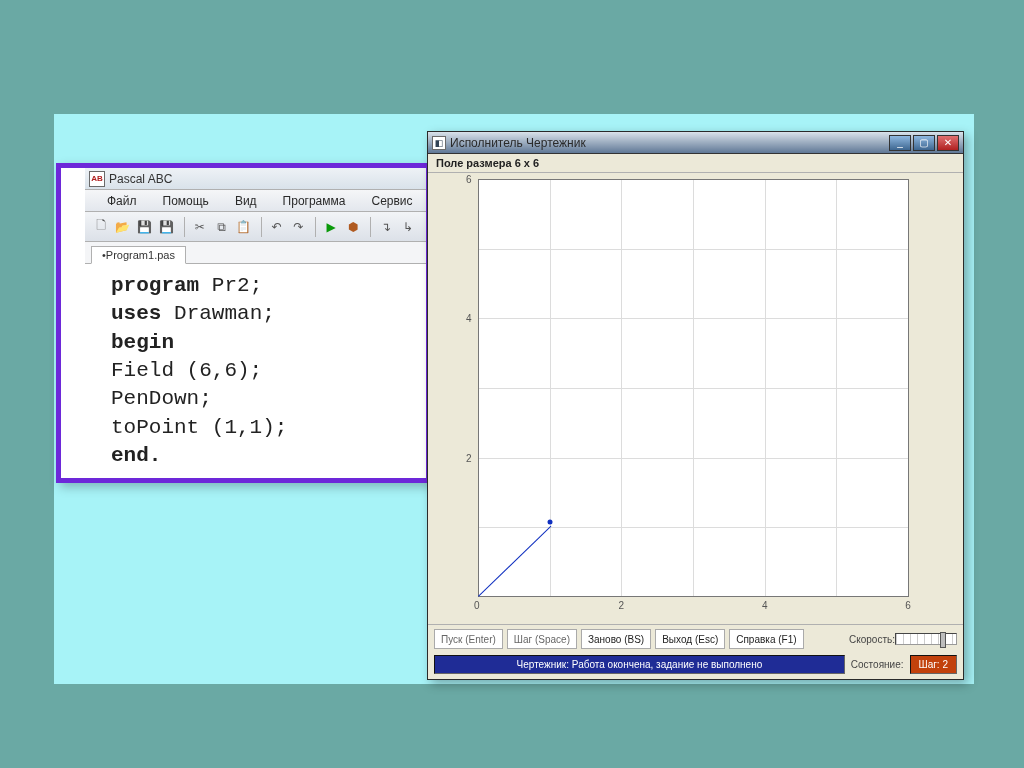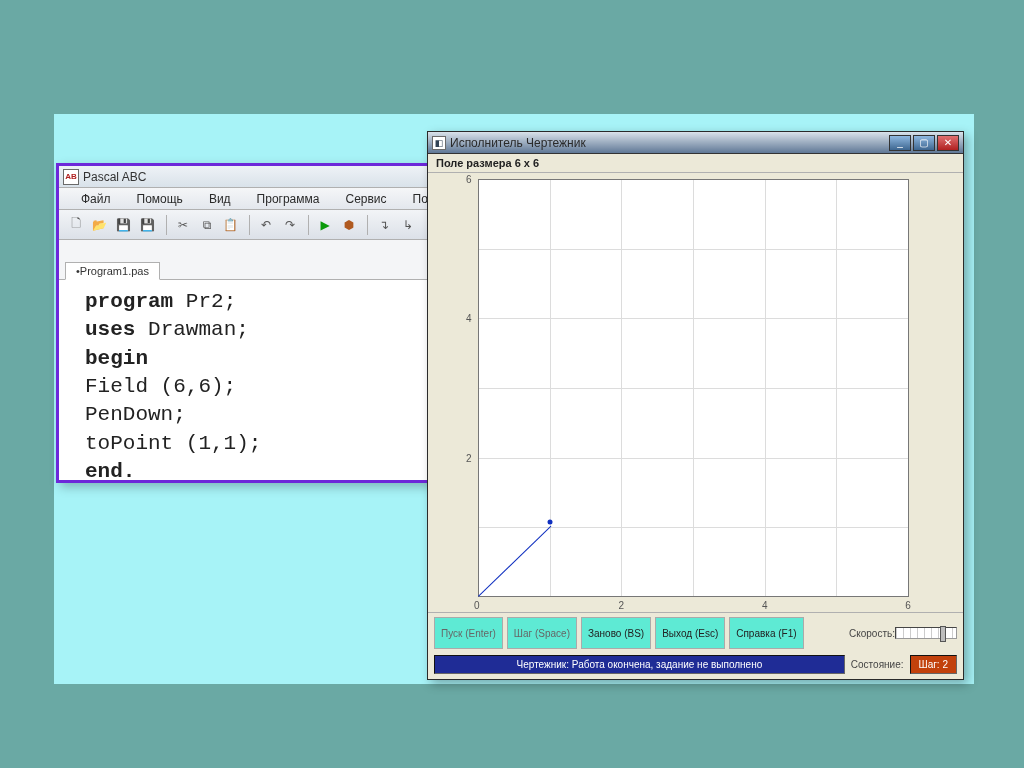--- a/index.html
+++ b/index.html
@@ -22,24 +22,25 @@
     background: #a7f3f7;
   }
   
   .pascal-window {
     position: absolute;
     top: 163px;
     left: 56px;
     width: 375px;
     height: 320px;
     background: #fff;
-    border: 3px solid #6d28d9;
+    border: 5px solid #6d28d9;
     box-shadow: 4px 4px 10px rgba(0,0,0,0.25);
     display: flex;
     flex-direction: column;
+    padding-left: 24px;
   }
   .pascal-titlebar {
     height: 22px;
     background: linear-gradient(#eef2f6, #d9e2ea);
     border-bottom: 1px solid #b0b0b0;
     display: flex;
     align-items: center;
     padding: 0 4px;
   }
   .pascal-icon {
@@ -75,21 +76,21 @@
     width: 22px; height: 22px;
     margin-right: 2px;
     border: 1px solid transparent;
     border-radius: 2px;
     display: flex; align-items: center; justify-content: center;
     cursor: pointer;
     color: #555;
   }
   .tb-sep { width: 1px; height: 20px; background: #b0b0b0; margin: 0 5px; }
   .tabs-row {
-    height: 40px;
+    height: 22px;
     background: #f4f5f7;
     border-bottom: 1px solid #b0b0b0;
     display: flex;
     align-items: flex-end;
     padding-left: 6px;
   }
   .file-tab {
     background: #fff;
     border: 1px solid #b0b0b0;
     border-bottom-color: #fff;
@@ -199,25 +200,25 @@
   .dm-controls {
     background: #ece9d8;
     border-top: 1px solid #b0b0b0;
     padding: 4px 6px;
     display: flex;
     align-items: center;
     flex-wrap: nowrap;
     gap: 4px;
   }
   .dm-btn {
-    height: 32px;
+    height: 20px;
     padding: 0 6px;
     font-size: 10px;
     color: #666;
-    background: #5eead4;
+    background: #ffffff;
     border: 1px solid #aaa;
     cursor: pointer;
     white-space: nowrap;
   }
   .dm-btn.enabled { color: #222; }
   .dm-side {
     margin-left: auto;
     display: flex;
     align-items: center;
     gap: 0;

